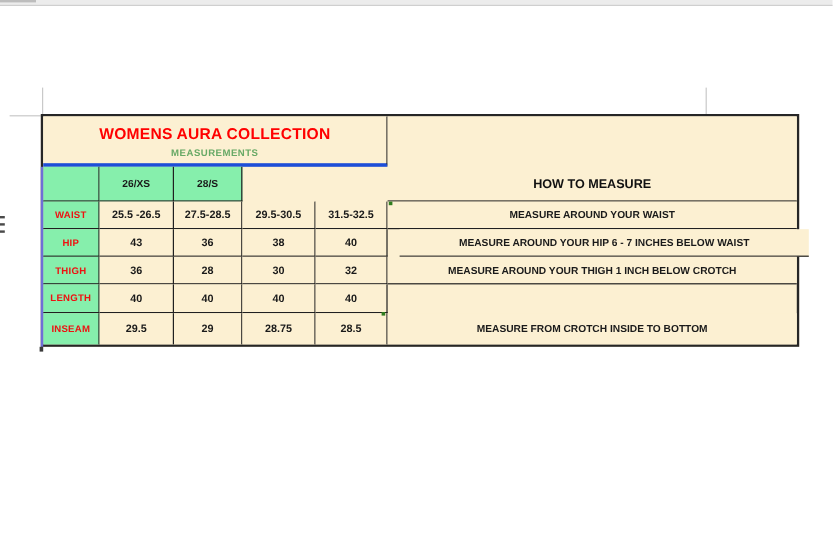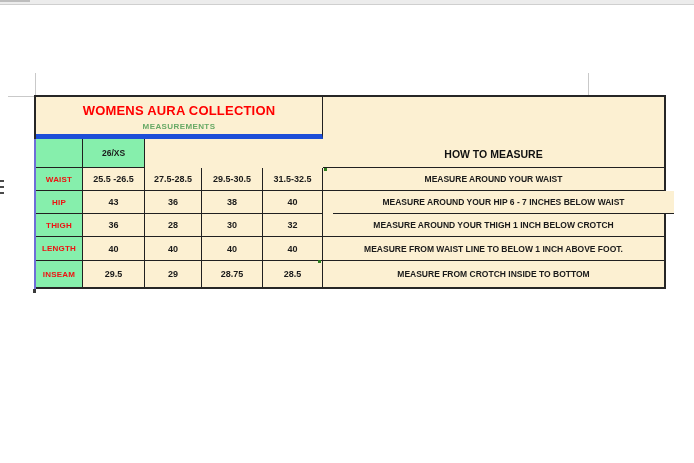--- a/index.html
+++ b/index.html
@@ -27,21 +27,21 @@
   .cell {
     position:absolute; box-sizing:border-box;
     display:flex; align-items:center; justify-content:center;
     border-right:1px solid #202020; border-bottom:1px solid #202020;
     font-weight:bold; color:#1a1a1a; text-align:center; overflow:hidden;
   }
   .cream  { background:#fcf0d2; }
   .yellow { background:#86efac; }
   .last-col { border-right:none; }
   .last-row { border-bottom:none; }
-  .title-cell { flex-direction:column; justify-content:center; border-bottom:5px solid #1d4ed8; }
+  .title-cell { flex-direction:column; justify-content:center; border-bottom:3px solid #1d4ed8; }
   .title-line { color:#ff0000; font-size:13px; letter-spacing:.2px; margin-top:2px; }
   .subtitle-line { color:#68a966; font-size:8px; letter-spacing:.4px; margin-top:4px; }
   .howto-head { align-items:flex-end; padding-bottom:7px; font-size:10.5px; color:#111; }
   .size-head { font-size:8.5px; }
   .row-label { color:#ee1111; font-size:8px; letter-spacing:.2px;text-align:right; }
   .num-cell { font-size:9px; }
   .instr-cell { font-size:8.5px; }
   .blue-left { position:absolute; left:34px; top:139px; width:2px; height:150px; background:#6e6ed6; }
   .green-dot { position:absolute; width:3px; height:3px; background:#2f7d1f; }
   .bl-dot { position:absolute; left:33px; top:289px; width:3px; height:4px; background:#3a3a3a; }
@@ -66,20 +66,21 @@
 
     <div class="cell cream title-cell" style="left:0;top:0;width:287px;height:42px">
       <div class="title-line">WOMENS AURA COLLECTION</div>
       <div class="subtitle-line">MEASUREMENTS</div>
     </div>
 
     <div class="cell cream howto-head last-col" style="left:287;top:0;left:287px;width:341px;height:71px">HOW TO MEASURE</div>
 
     <div class="cell yellow size-head" style="left:0;top:42px;width:47px;height:29px"></div>
     <div class="cell yellow size-head" style="left:47px;top:42px;width:62px;height:29px">26/XS</div>
+    <div class="cell yellow size-head" style="left:109px;top:42px;width:57px;height:29px">28/S</div>
 
     <div class="cell yellow row-label" style="left:0;top:71px;width:47px;height:23px">WAIST</div>
     <div class="cell cream num-cell" style="left:47px;top:71px;width:62px;height:23px">25.5 -26.5</div>
     <div class="cell cream num-cell" style="left:109px;top:71px;width:57px;height:23px">27.5-28.5</div>
     <div class="cell cream num-cell" style="left:166px;top:71px;width:61px;height:23px">29.5-30.5</div>
     <div class="cell cream num-cell" style="left:227px;top:71px;width:60px;height:23px">31.5-32.5</div>
     <div class="cell cream instr-cell last-col" style="left:287px;top:71px;width:341px;height:23px">MEASURE AROUND YOUR WAIST</div>
 
     <div class="cell yellow row-label" style="left:0;top:94px;width:47px;height:23px">HIP</div>
     <div class="cell cream num-cell" style="left:47px;top:94px;width:62px;height:23px">43</div>
@@ -93,21 +94,20 @@
     <div class="cell cream num-cell" style="left:109px;top:117px;width:57px;height:23px">28</div>
     <div class="cell cream num-cell" style="left:166px;top:117px;width:61px;height:23px">30</div>
     <div class="cell cream num-cell" style="left:227px;top:117px;width:60px;height:23px">32</div>
     <div class="cell cream instr-cell last-col" style="left:287px;top:117px;width:341px;height:23px">MEASURE AROUND YOUR THIGH 1 INCH BELOW CROTCH</div>
 
     <div class="cell yellow row-label" style="left:0;top:140px;width:47px;height:24px">LENGTH</div>
     <div class="cell cream num-cell" style="left:47px;top:140px;width:62px;height:24px">40</div>
     <div class="cell cream num-cell" style="left:109px;top:140px;width:57px;height:24px">40</div>
     <div class="cell cream num-cell" style="left:166px;top:140px;width:61px;height:24px">40</div>
     <div class="cell cream num-cell" style="left:227px;top:140px;width:60px;height:24px">40</div>
-    <div class="cell cream instr-cell last-col" style="left:287px;top:140px;width:341px;height:24px">MEASURE FROM WAIST LINE TO BELOW 1 INCH ABOVE FOOT.</div>
 
     <div class="cell yellow row-label last-row" style="left:0;top:164px;width:47px;height:26px">INSEAM</div>
     <div class="cell cream num-cell last-row" style="left:47px;top:164px;width:62px;height:26px">29.5</div>
     <div class="cell cream num-cell last-row" style="left:109px;top:164px;width:57px;height:26px">29</div>
     <div class="cell cream num-cell last-row" style="left:166px;top:164px;width:61px;height:26px">28.75</div>
     <div class="cell cream num-cell last-row" style="left:227px;top:164px;width:60px;height:26px">28.5</div>
     <div class="cell cream instr-cell last-col last-row" style="left:287px;top:164px;width:341px;height:26px">MEASURE FROM CROTCH INSIDE TO BOTTOM</div>
   </div>
 
   <div class="blue-left"></div>

